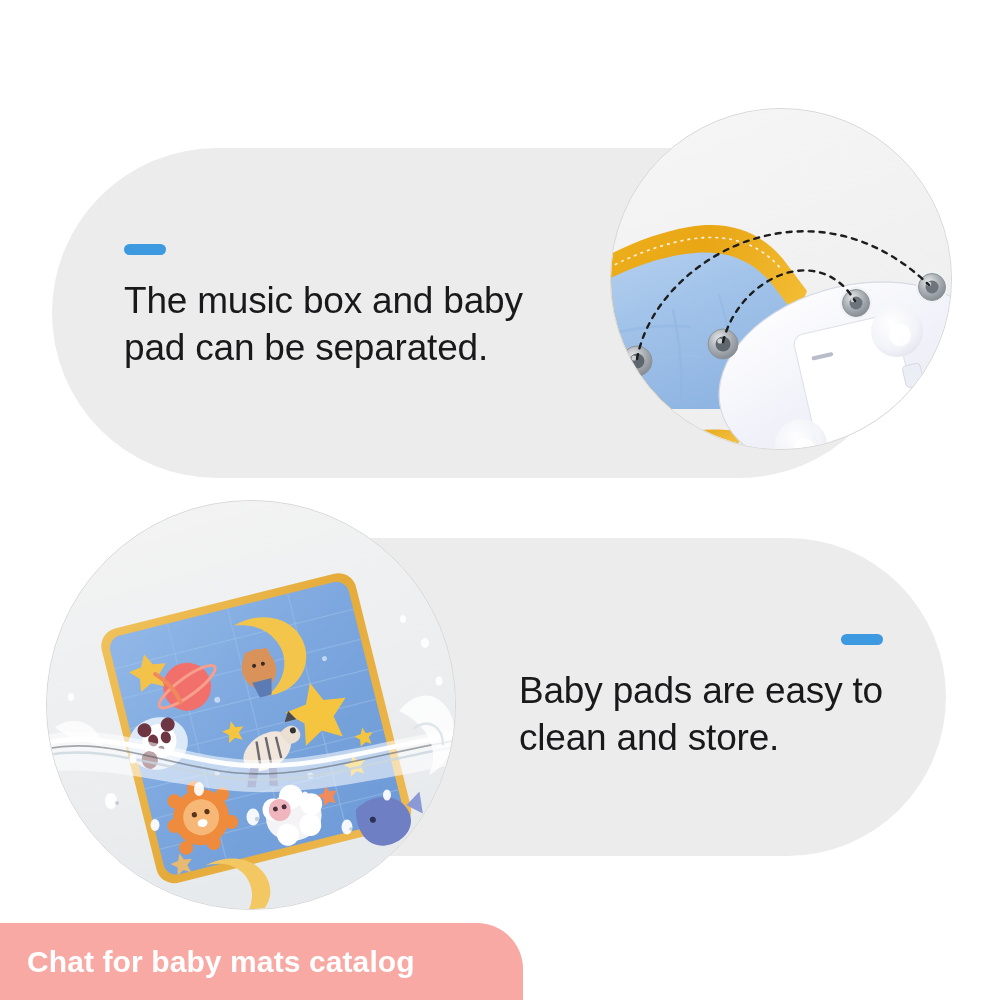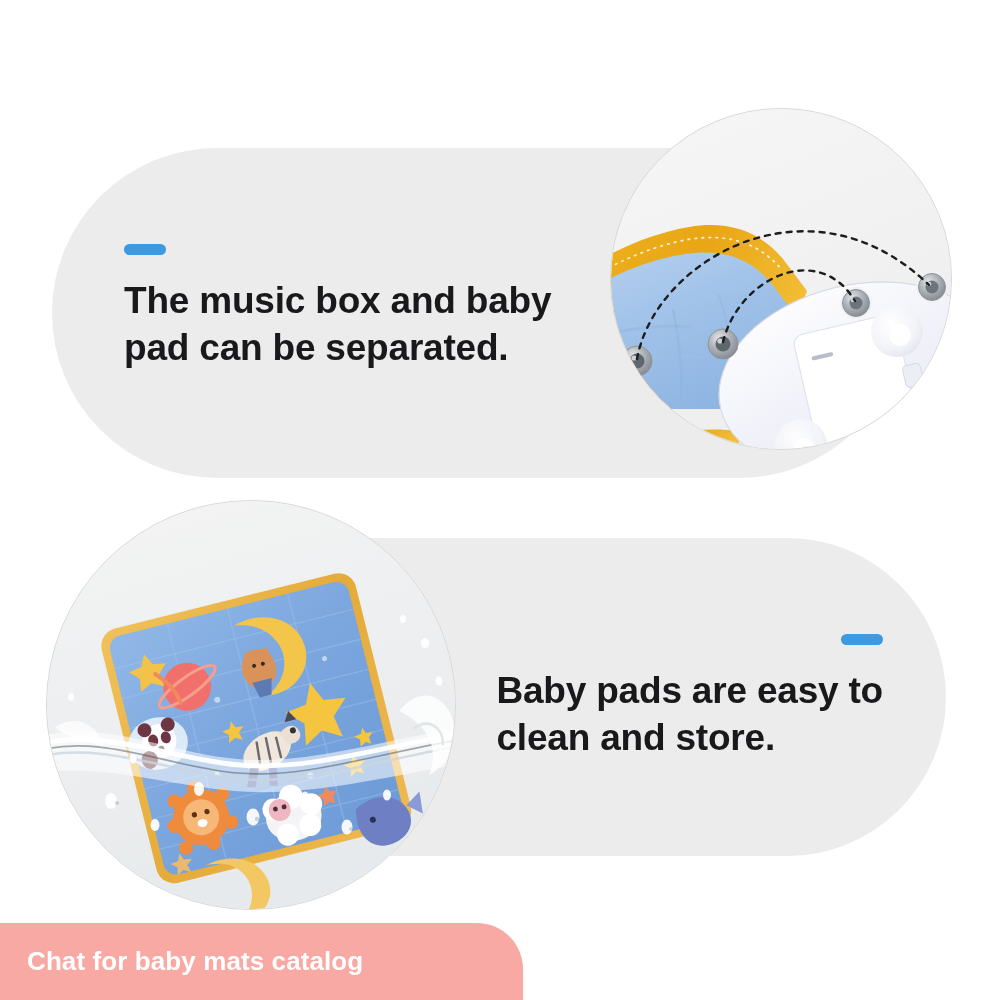--- a/index.html
+++ b/index.html
@@ -19,21 +19,21 @@
   #card-top .card-body{left:72px;top:96px;}
   #card-bottom .card-body{right:63px;top:96px;text-align:left;}
 
   .accent-dash{
     width:42px;height:11px;border-radius:6px;background:#3d9ae0;
     display:block;margin-bottom:22px;
   }
   #card-bottom .accent-dash{margin-left:auto;}
 
   .headline{
-    font-size:37px;line-height:1.28;font-weight:700;color:#19191b;
+    font-size:37px;line-height:1.28;font-weight:400;color:#19191b;
     letter-spacing:-0.2px;white-space:pre-line;
     font-family:"Liberation Sans","DejaVu Sans",sans-serif;
     font-stretch:semi-condensed;
   }
 
   
   .photo-circle{
     position:absolute;border-radius:50%;overflow:hidden;
     border:1px solid #d8d8d8;background:#f3f3f3;
   }
@@ -41,21 +41,21 @@
   #photo-wash{left:46px;top:500px;width:408px;height:408px;}
   .photo-circle svg{display:block;width:100%;height:100%;}
 
   
   #cta-banner{
     position:absolute;left:0;top:923px;width:523px;height:77px;
     background:#f9a9a3;border-radius:0 46px 0 0;
     display:flex;align-items:center;
   }
   #cta-banner .cta-text{
-    color:#ffffff;font-size:26px;font-weight:700;letter-spacing:0.1px;
+    color:#ffffff;font-size:30px;font-weight:700;letter-spacing:0.1px;
     margin-left:27px;font-family:"Liberation Sans","DejaVu Sans",sans-serif;
   }
 </style>
 </head>
 <body>
 
 <div class="stage">
 
   <div class="card" id="card-top">
     <div class="card-body">

